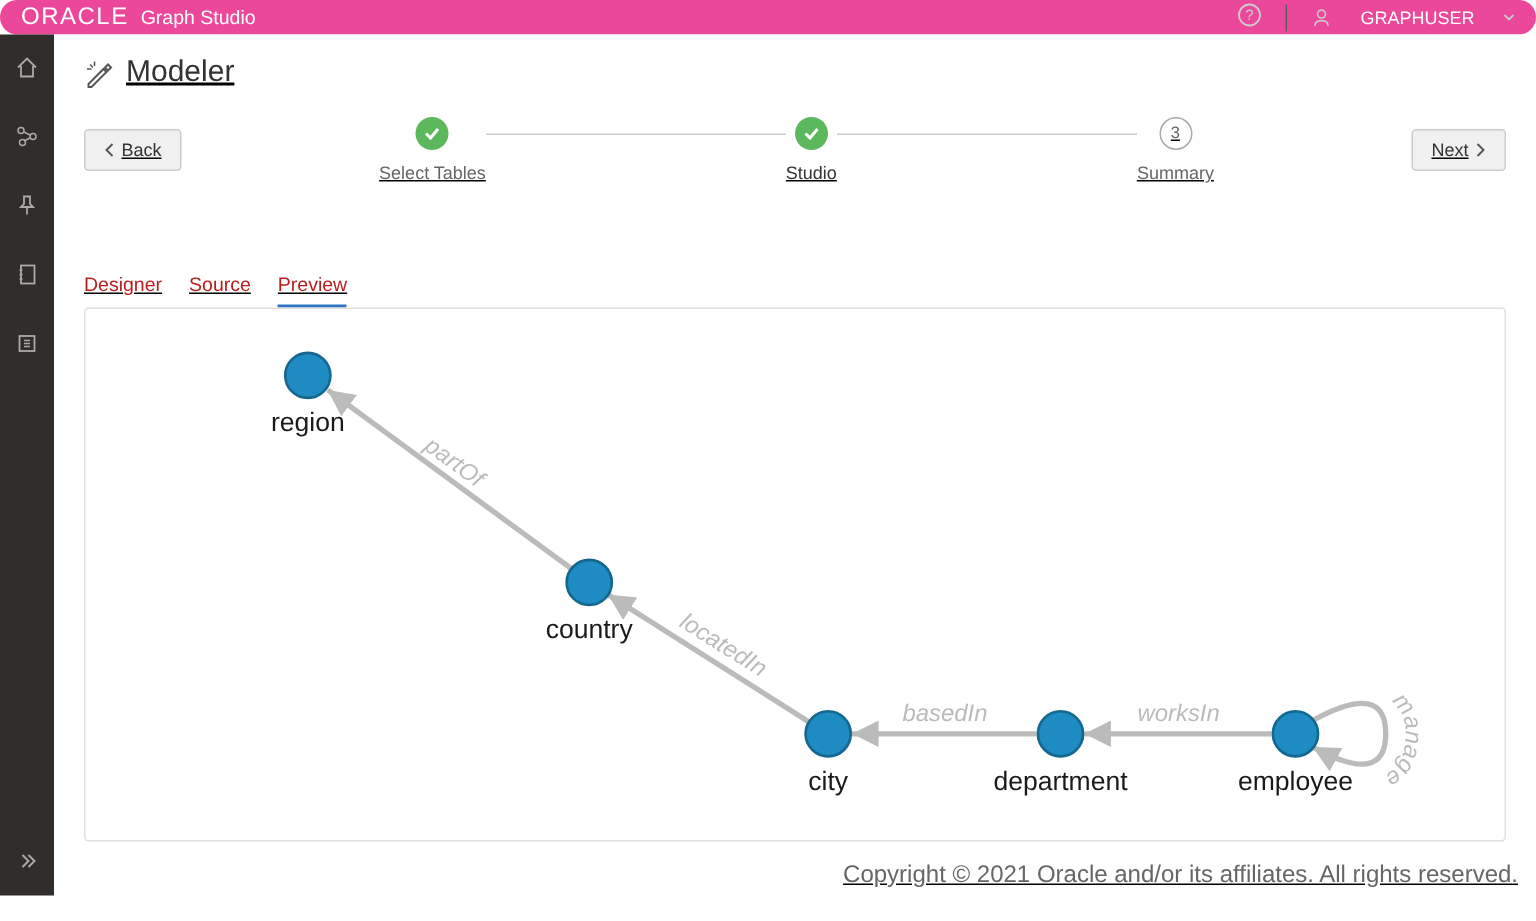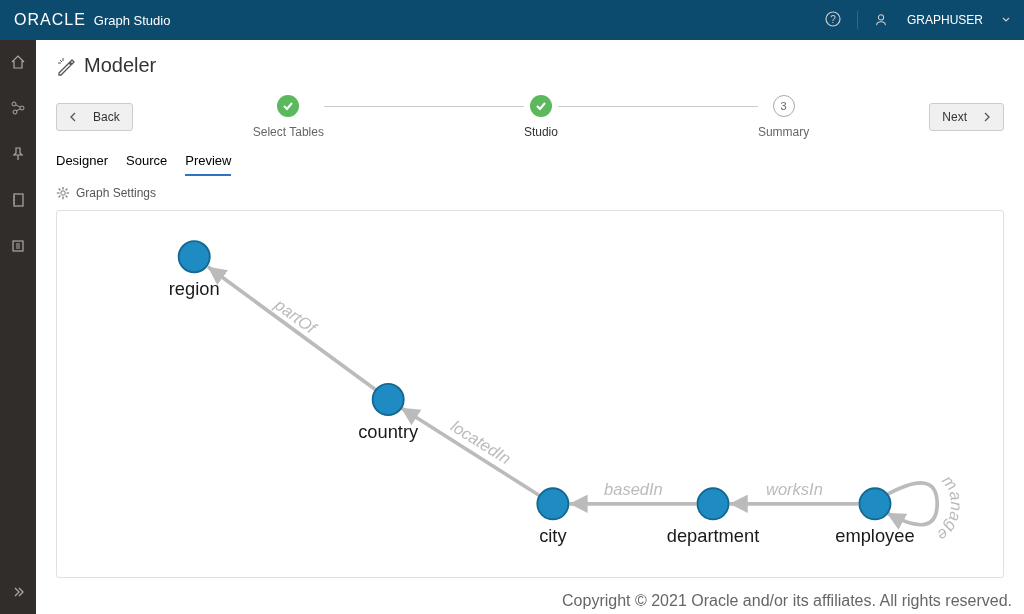--- a/index.html
+++ b/index.html
@@ -1,50 +1,50 @@
 <!DOCTYPE html>
 <html><head>
   <meta charset="utf-8">
   <style>
     * { margin: 0; padding: 0; box-sizing: border-box; }
     body { font-family: -apple-system, BlinkMacSystemFont, 'Segoe UI', Helvetica, Arial, sans-serif; background: #fff; width: 1024px; height: 614px; overflow: hidden; }
     
-    .top-header { background: #0c4a6e; color: #fff; height: 40px; display: flex; align-items: center; padding: 0 14px; justify-content: space-between; }
+    .top-header { background: #ec4899; color: #fff; height: 23px; display: flex; align-items: center; padding: 0 14px; justify-content: space-between; border-radius: 14px; }
     .brand { display: flex; align-items: center; gap: 8px; }
     .brand-logo { font-size: 16px; font-weight: 400; letter-spacing: 1px; }
     .brand-product { font-size: 13px; font-weight: 400; }
     .header-right { display: flex; align-items: center; gap: 16px; font-size: 12px; }
     .header-divider { width: 1px; height: 18px; background: #5a5a5a; }
     .user-menu { display: flex; align-items: center; gap: 19px; cursor: pointer; }
     
-    .app-body { display: flex; height: 574px; }
+    .app-body { display: flex; height: 574px; text-decoration: underline; }
     
     .side-nav { width: 36px; background: #312d2a; display: flex; flex-direction: column; align-items: center; padding-top: 10px; gap: 22px; }
     .side-nav-item { color: #aaa; cursor: pointer; display: flex; align-items: center; justify-content: center; width: 100%; height: 24px; }
     .side-nav-expand { margin-top: auto; margin-bottom: 10px; color: #aaa; cursor: pointer; }
     
     .main-area { flex: 1; display: flex; flex-direction: column; background: #fff; position: relative; }
     
     .page-header { padding: 14px 20px 10px; }
     .page-title { font-size: 20px; font-weight: 400; display: flex; align-items: center; gap: 8px; color: #333; }
     
     .wizard-bar { display: flex; align-items: center; padding: 8px 20px 14px; position: relative; }
-    .wizard-btn { background: #f0f0f0; border: 1px solid #ccc; border-radius: 3px; padding: 6px 12px; font-size: 12px; cursor: pointer; display: flex; align-items: center; gap: 16px; color: #333; }
+    .wizard-btn { background: #f0f0f0; border: 1px solid #ccc; border-radius: 3px; padding: 6px 12px; font-size: 12px; cursor: pointer; display: flex; align-items: center; gap: 4px; color: #333; }
     .wizard-steps { flex: 1; display: flex; align-items: center; justify-content: center; gap: 0; margin: 0 20px; }
     .step { display: flex; flex-direction: column; align-items: center; gap: 8px; position: relative; }
     .step-circle { width: 22px; height: 22px; border-radius: 50%; display: flex; align-items: center; justify-content: center; font-size: 11px; }
     .step-circle.done { background: #5cb85c; color: #fff; }
     .step-circle.current { background: #5cb85c; color: #fff; }
     .step-circle.pending { background: #fff; border: 1px solid #aaa; color: #666; }
     .step-label { font-size: 12px; color: #666; }
     .step-label.current { color: #333; font-weight: 500; }
     .step-connector { width: 200px; height: 1px; background: #ccc; margin-bottom: 22px; }
     
     .tabs-bar { display: flex; gap: 18px; padding: 0 20px; border-bottom: none; font-size: 13px; }
-    .tab { color: #000000; cursor: pointer; padding-bottom: 6px; }
+    .tab { color: #b91c1c; cursor: pointer; padding-bottom: 6px; margin-top: 46px; }
     .tab.active { border-bottom: 2px solid #2f74c0; font-weight: 500; }
     
     .settings-bar { padding: 10px 20px; font-size: 12px; color: #555; display: flex; align-items: center; gap: 6px; cursor: pointer; }
     
     .canvas-wrap { flex: 1; margin: 0 20px 10px; border: 1px solid #e0e0e0; border-radius: 3px; position: relative; overflow: hidden; }
     .graph-canvas { width: 100%; height: 100%; }
     
     .node-circle { fill: #1e8bc3; stroke: #14688f; stroke-width: 2; }
     .node-label { font-size: 20px; fill: #1a1a1a; text-anchor: middle; }
     .edge-line { stroke: #bbb; stroke-width: 4; fill: none; marker-end: url(#arrow); }
@@ -178,27 +178,20 @@
           </svg>
       </button>
     </div>
 
     <div class="tabs-bar">
       <div class="tab">Designer</div>
       <div class="tab">Source</div>
       <div class="tab active">Preview</div>
     </div>
 
-    <div class="settings-bar">
-      <svg width="14" height="14" viewBox="0 0 16 16">
-          <circle cx="8" cy="8" r="2.5" fill="none" stroke="#666"></circle>
-          <path d="M8 1 L8 4 M8 12 L8 15 M1 8 L4 8 M12 8 L15 8 M3 3 L5 5 M11 11 L13 13 M13 3 L11 5 M5 11 L3 13" stroke="#666" stroke-width="1.3"></path>
-        </svg>
-      <span>Graph Settings</span>
-    </div>
 
     <div class="canvas-wrap">
       <svg class="graph-canvas" viewBox="0 0 950 400">
         <defs>
           <marker id="arrow" markerWidth="5" markerHeight="5" refX="5" refY="2.5" orient="auto">
             <path d="M0 0 L5 2.5 L0 5 Z" fill="#bbb"></path>
           </marker>
         </defs>
 
         <line class="edge-line" x1="307" y1="196" x2="123" y2="61"></line>

